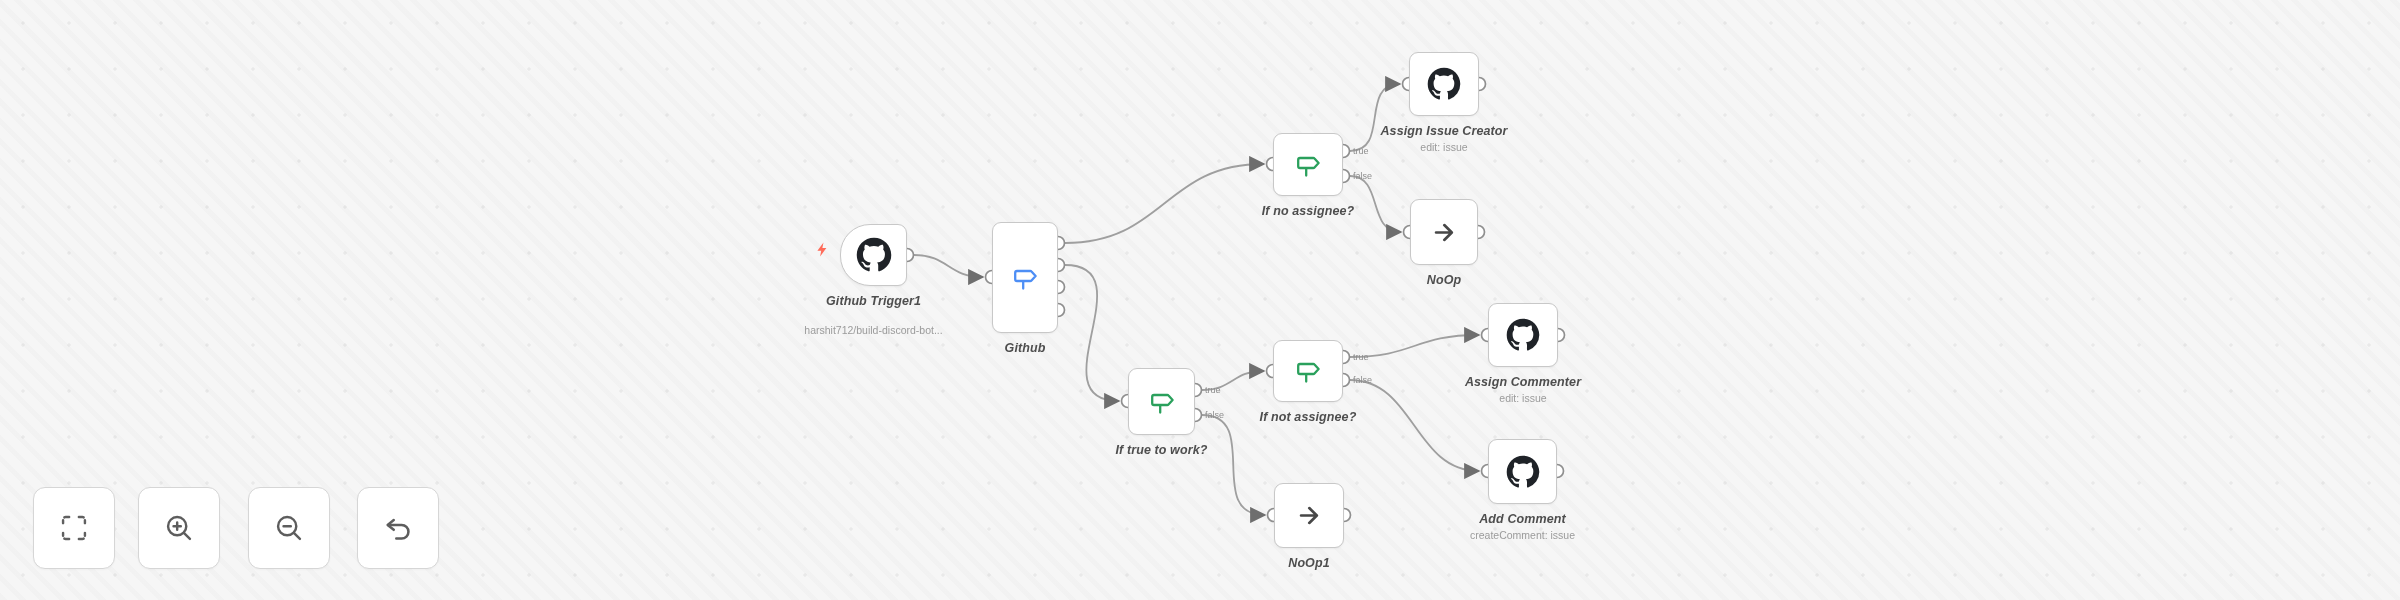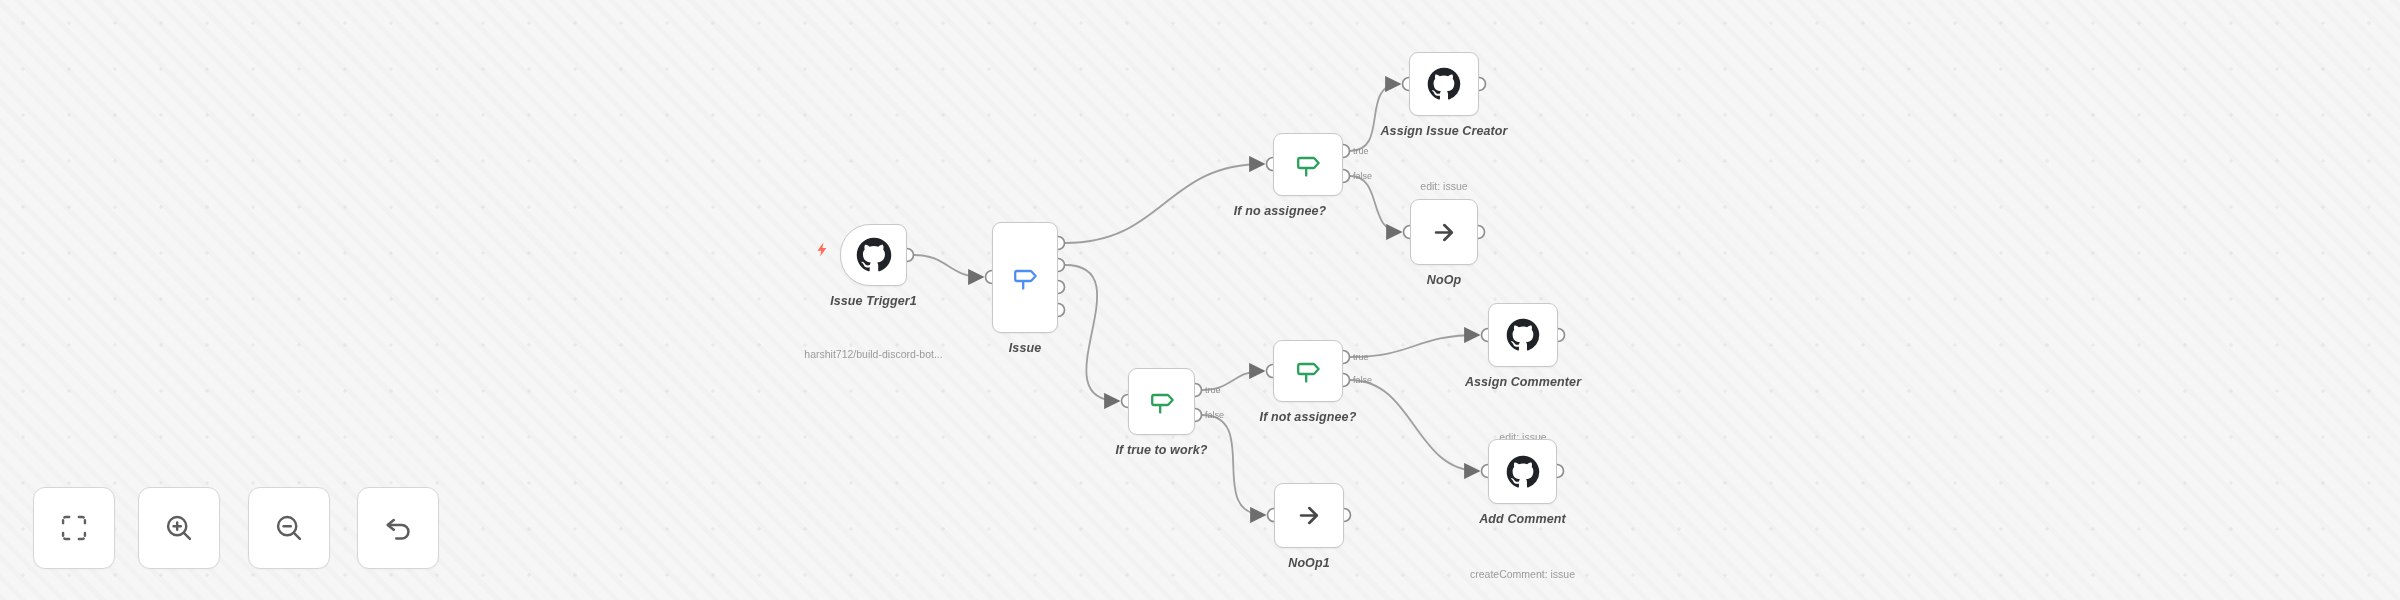--- a/index.html
+++ b/index.html
@@ -25,21 +25,21 @@
   }
   .node.trigger{border-radius:30px 9px 9px 30px;}
   .node .icon{display:block;}
   .badge-lightning{position:absolute;width:17px;height:17px;}
   .node-label{
     position:absolute;text-align:center;font-size:12.5px;font-weight:bold;
     color:#4e4e4e;letter-spacing:.1px;white-space:nowrap;font-style:italic;
   }
   .node-sub{
     position:absolute;text-align:center;font-size:10.5px;font-weight:normal;
-    color:#9b9b9b;white-space:nowrap;margin-top:39px;
+    color:#9b9b9b;white-space:nowrap;
   }
   .ctrl{
     position:absolute;width:82px;height:82px;background:#ffffff;
     border:1.7px solid #d6d6d6;border-radius:12px;
     display:flex;align-items:center;justify-content:center;
     padding:0;cursor:pointer;box-shadow:0 1px 2px rgba(0,0,0,0.03);
   }
   .ctrl .icon{width:34px;height:34px;display:block;}
   .ctrl svg, .node .icon svg, .badge-lightning svg{width:100%;height:100%;display:block;}
   .wire{fill:none;stroke:#9f9f9f;stroke-width:1.8px;}
@@ -103,40 +103,40 @@
           <svg viewBox="0 0 24 24">
             <path fill="#1f2328" d="M12 .5C5.65.5.5 5.65.5 12c0 5.08 3.29 9.39 7.86 10.91.58.11.79-.25.79-.56 0-.27-.01-1.17-.02-2.12-3.2.7-3.88-1.36-3.88-1.36-.52-1.33-1.28-1.68-1.28-1.68-1.04-.71.08-.7.08-.7 1.15.08 1.76 1.18 1.76 1.18 1.03 1.76 2.69 1.25 3.35.96.1-.75.4-1.25.72-1.54-2.55-.29-5.24-1.28-5.24-5.68 0-1.26.45-2.28 1.18-3.09-.12-.29-.51-1.46.11-3.05 0 0 .96-.31 3.15 1.18a11 11 0 0 1 2.88-.39c.98 0 1.96.13 2.88.39 2.19-1.49 3.15-1.18 3.15-1.18.63 1.59.23 2.76.12 3.05.74.81 1.18 1.83 1.18 3.09 0 4.41-2.69 5.38-5.25 5.67.41.35.78 1.05.78 2.12 0 1.54-.01 2.77-.01 3.15 0 .31.21.67.8.56A11.52 11.52 0 0 0 23.5 12C23.5 5.65 18.35.5 12 .5z"></path>
           </svg>
         </span>
         <span class="badge-lightning" style="left: -27px; top: 16px;">
           <svg viewBox="0 0 24 24">
             <path d="M13.4 2 4.8 13.6h5.4L8.6 22l8.8-12.2h-5.6z" fill="#ff6b59"></path>
           </svg>
         </span>
       </div>
-      <div class="node-label" style="left: 753.5px; top: 294px; width: 240px;">Issue Trigger1</div>
-      <div class="node-sub" style="left: 753.5px; top: 309px; width: 240px;">harshit712/build-discord-bot...</div>
+      <div class="node-label" style="left: 753.5px; top: 294px; width: 240px;">Github Trigger1</div>
+      <div class="node-sub" style="left: 753.5px; top: 324px; width: 240px;">harshit712/build-discord-bot...</div>
       <div class="node" style="left: 992px; top: 222px; width: 66px; height: 111px;">
         <span class="icon" style="width: 30px; height: 30px;">
           <svg viewBox="0 0 30 30">
             <path d="M7 8h13.3a1.6 1.6 0 0 1 1.2.55L25.6 13l-4.1 4.45a1.6 1.6 0 0 1-1.2.55H7a1.8 1.8 0 0 1-1.8-1.8V9.8A1.8 1.8 0 0 1 7 8z" fill="#fff" stroke="#4d8ef5" stroke-width="2.3" stroke-linejoin="round"></path>
             <path d="M13.2 18.8V25.5" stroke="#4d8ef5" stroke-width="2.3" stroke-linecap="round"></path>
           </svg>
         </span>
       </div>
-      <div class="node-label" style="left: 905px; top: 341px; width: 240px;">Issue</div>
+      <div class="node-label" style="left: 905px; top: 341px; width: 240px;">Github</div>
       <div class="node" style="left: 1273px; top: 133px; width: 70px; height: 63px;">
         <span class="icon" style="width: 30px; height: 30px;">
           <svg viewBox="0 0 30 30">
             <path d="M7 8h13.3a1.6 1.6 0 0 1 1.2.55L25.6 13l-4.1 4.45a1.6 1.6 0 0 1-1.2.55H7a1.8 1.8 0 0 1-1.8-1.8V9.8A1.8 1.8 0 0 1 7 8z" fill="#fff" stroke="#2aa05c" stroke-width="2.3" stroke-linejoin="round"></path>
             <path d="M13.2 18.8V25.5" stroke="#2aa05c" stroke-width="2.3" stroke-linecap="round"></path>
           </svg>
         </span>
       </div>
-      <div class="node-label" style="left: 1160px; top: 204px; width: 240px;">If no assignee?</div>
+      <div class="node-label" style="left: 1188px; top: 204px; width: 240px;">If no assignee?</div>
       <div class="node" style="left: 1409px; top: 52px; width: 70px; height: 64px;">
         <span class="icon" style="width: 34px; height: 34px;">
           <svg viewBox="0 0 24 24">
             <path fill="#1f2328" d="M12 .5C5.65.5.5 5.65.5 12c0 5.08 3.29 9.39 7.86 10.91.58.11.79-.25.79-.56 0-.27-.01-1.17-.02-2.12-3.2.7-3.88-1.36-3.88-1.36-.52-1.33-1.28-1.68-1.28-1.68-1.04-.71.08-.7.08-.7 1.15.08 1.76 1.18 1.76 1.18 1.03 1.76 2.69 1.25 3.35.96.1-.75.4-1.25.72-1.54-2.55-.29-5.24-1.28-5.24-5.68 0-1.26.45-2.28 1.18-3.09-.12-.29-.51-1.46.11-3.05 0 0 .96-.31 3.15 1.18a11 11 0 0 1 2.88-.39c.98 0 1.96.13 2.88.39 2.19-1.49 3.15-1.18 3.15-1.18.63 1.59.23 2.76.12 3.05.74.81 1.18 1.83 1.18 3.09 0 4.41-2.69 5.38-5.25 5.67.41.35.78 1.05.78 2.12 0 1.54-.01 2.77-.01 3.15 0 .31.21.67.8.56A11.52 11.52 0 0 0 23.5 12C23.5 5.65 18.35.5 12 .5z"></path>
           </svg>
         </span>
       </div>
       <div class="node-label" style="left: 1324px; top: 124px; width: 240px;">Assign Issue Creator</div>
       <div class="node-sub" style="left: 1324px; top: 141px; width: 240px;">edit: issue</div>
       <div class="node" style="left: 1410px; top: 199px; width: 68px; height: 66px;">

